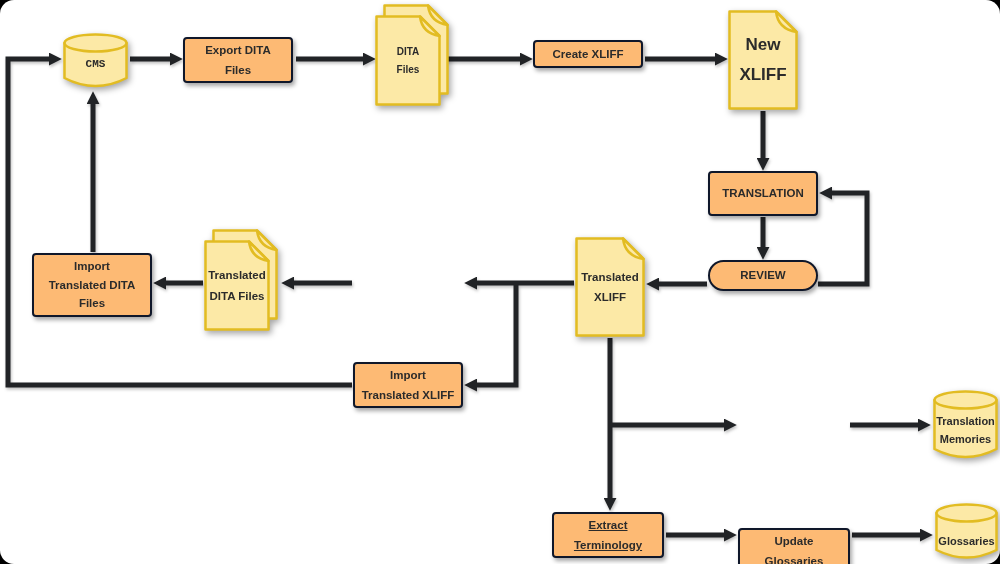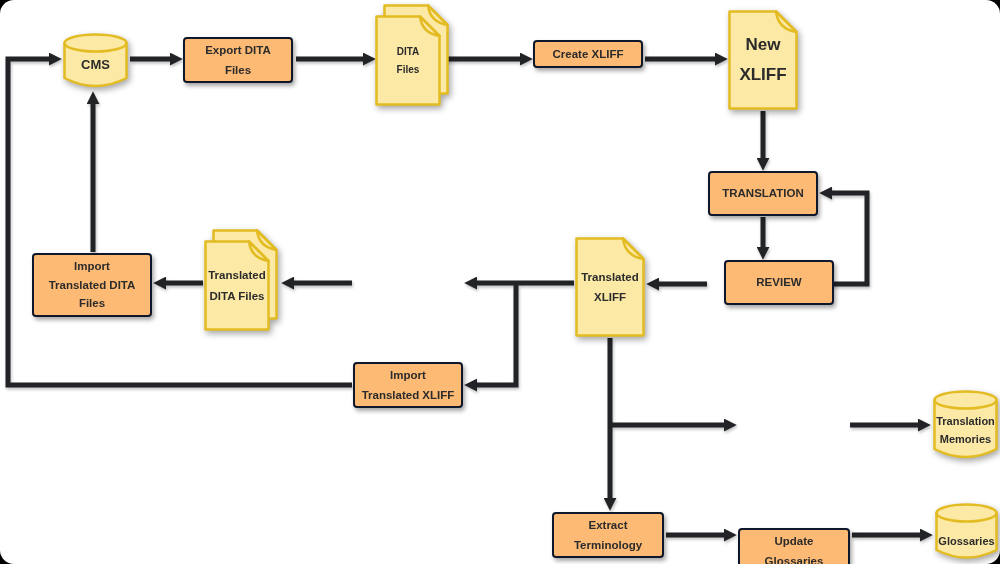--- a/index.html
+++ b/index.html
@@ -60,21 +60,21 @@
     <path class="edge" d="M850,425 L920,425" marker-end="url(#arr)"></path>
     <path class="edge" d="M666,535 L726,535" marker-end="url(#arr)"></path>
     <path class="edge" d="M852,535 L922,535" marker-end="url(#arr)"></path>
   </svg>
 
   <div class="node shape-node" style="left:63px;top:33px;width:65px;height:58px;">
     <svg width="65" height="58" viewBox="0 0 65 58">
       <path class="shape-fill" d="M1.5,10 L1.5,45 Q32.5,61 63.5,45 L63.5,10 Z"></path>
       <ellipse class="shape-fill" cx="32.5" cy="10" rx="31" ry="8.5"></ellipse>
     </svg>
-    <span class="label" style="left:0;top:12px;width:65px;height:40px;font-size:13px;">CMS</span>
+    <span class="label" style="left:0;top:12px;width:65px;height:40px;font-size:11px;font-family:Liberation Mono, monospace;">CMS</span>
   </div>
 
   <div class="node p-node" style="left:183px;top:37px;width:110px;height:46px;">Export DITA
 Files</div>
 
   <div class="node shape-node" style="left:375px;top:3px;width:76px;height:104px;">
     <svg width="76" height="104" viewBox="0 0 76 104">
       <g transform="translate(8,1)">
         <path class="shape-fill" d="M1.5,1.5 H45 L64.5,21 V89.5 H1.5 Z"></path>
         <path class="shape-fill" d="M45,1.5 Q47,18 64.5,21 Z"></path>
@@ -93,21 +93,21 @@
   <div class="node shape-node" style="left:728px;top:10px;width:70px;height:100px;">
     <svg width="70" height="100" viewBox="0 0 70 100">
       <path class="shape-fill" d="M1.5,1.5 H48 L68.5,22 V98.5 H1.5 Z"></path>
       <path class="shape-fill" d="M48,1.5 Q50,19 68.5,22 Z"></path>
     </svg>
     <span class="label" style="left:0;top:0;width:70px;height:100px;font-size:17px;">New XLIFF</span>
   </div>
 
   <div class="node p-node" style="left:708px;top:171px;width:110px;height:45px;">TRANSLATION</div>
 
-  <div class="node p-node" style="left:724px;top:260px;width:110px;height:45px;">REVIEW</div>
+  <div class="node p-node" style="left:708px;top:260px;width:110px;height:31px;border-radius:18px;">REVIEW</div>
 
   <div class="node shape-node" style="left:575px;top:237px;width:70px;height:100px;">
     <svg width="70" height="100" viewBox="0 0 70 100">
       <path class="shape-fill" d="M1.5,1.5 H48 L68.5,22 V98.5 H1.5 Z"></path>
       <path class="shape-fill" d="M48,1.5 Q50,19 68.5,22 Z"></path>
     </svg>
     <span class="label" style="left:0;top:0;width:70px;height:100px;font-size:11.5px;line-height:1.75;">Translated
 XLIFF</span>
   </div>
 
@@ -137,21 +137,21 @@
 
   <div class="node shape-node" style="left:933px;top:390px;width:65px;height:72px;">
     <svg width="65" height="72" viewBox="0 0 65 72">
       <path class="shape-fill" d="M1.5,10 L1.5,59 Q32.5,75 63.5,59 L63.5,10 Z"></path>
       <ellipse class="shape-fill" cx="32.5" cy="10" rx="31" ry="8.5"></ellipse>
     </svg>
     <span class="label" style="left:0;top:14px;width:65px;height:52px;font-size:11px;line-height:1.65;">Translation
 Memories</span>
   </div>
 
-  <div class="node p-node" style="left:552px;top:512px;width:112px;height:46px;">Extract
+  <div class="node p-node" style="left:552px;top:512px;width:112px;height:46px;text-decoration:underline;">Extract
 Terminology</div>
 
   <div class="node p-node" style="left:738px;top:512px;width:112px;height:46px;margin-top:16px;">Update
 Glossaries</div>
 
   <div class="node shape-node" style="left:935px;top:503px;width:63px;height:60px;">
     <svg width="63" height="60" viewBox="0 0 63 60">
       <path class="shape-fill" d="M1.5,10 L1.5,47 Q31.5,62 61.5,47 L61.5,10 Z"></path>
       <ellipse class="shape-fill" cx="31.5" cy="10" rx="30" ry="8.5"></ellipse>
     </svg>

